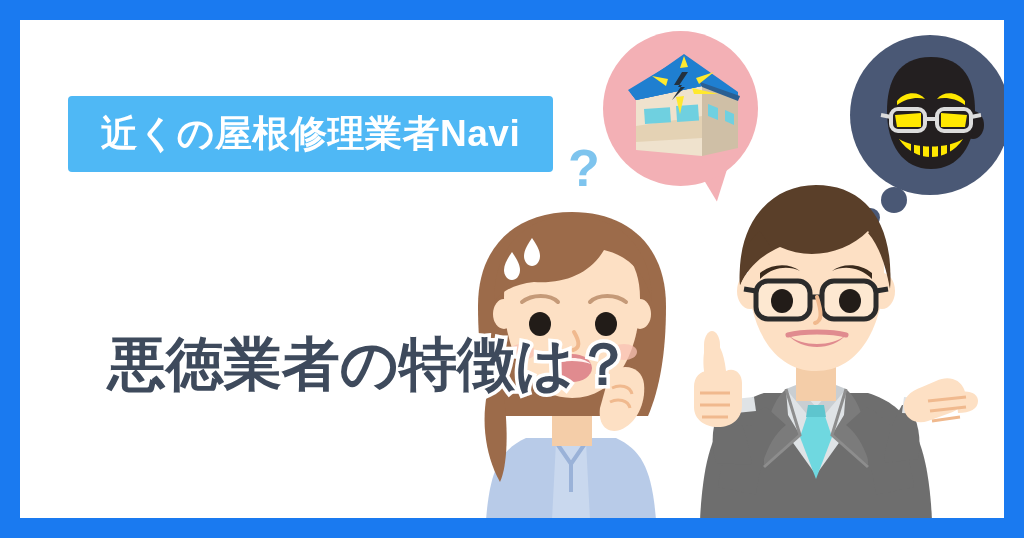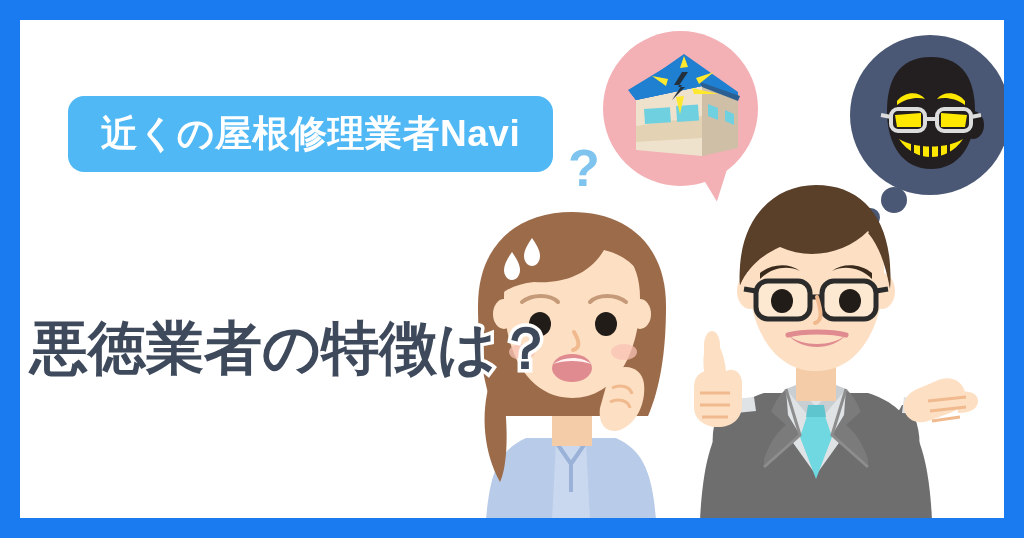--- a/index.html
+++ b/index.html
@@ -30,21 +30,21 @@
   }
 
   
   .logo-badge {
     position: absolute;
     left: 48px;
     top: 76px;
     width: 485px;
     height: 76px;
     background: #4fb8f5;
-    border-radius: 16px;
+    border-radius: 4px;
     display: flex;
     align-items: center;
     justify-content: center;
   }
   .logo-badge-text {
     color: #ffffff;
     font-size: 37px;
     font-weight: bold;
     letter-spacing: 0.5px;
     white-space: nowrap;
@@ -76,21 +76,22 @@
     text-align: center;
     -webkit-text-stroke: 5px #ffffff;
     paint-order: stroke fill;
     line-height: 1.2;
   }
   .headline-line2 {
     font-size: 58px;
     font-weight: bold;
     color: #3e4a5c;
     white-space: nowrap;
-    margin-top: 8px;
+    text-align: center;
+    margin-top: 24px;
     -webkit-text-stroke: 7px #ffffff;
     paint-order: stroke fill;
     line-height: 1.2;
   }
 
   
   .speech-bubble {
     position: absolute;
     left: 583px;
     top: 11px;

